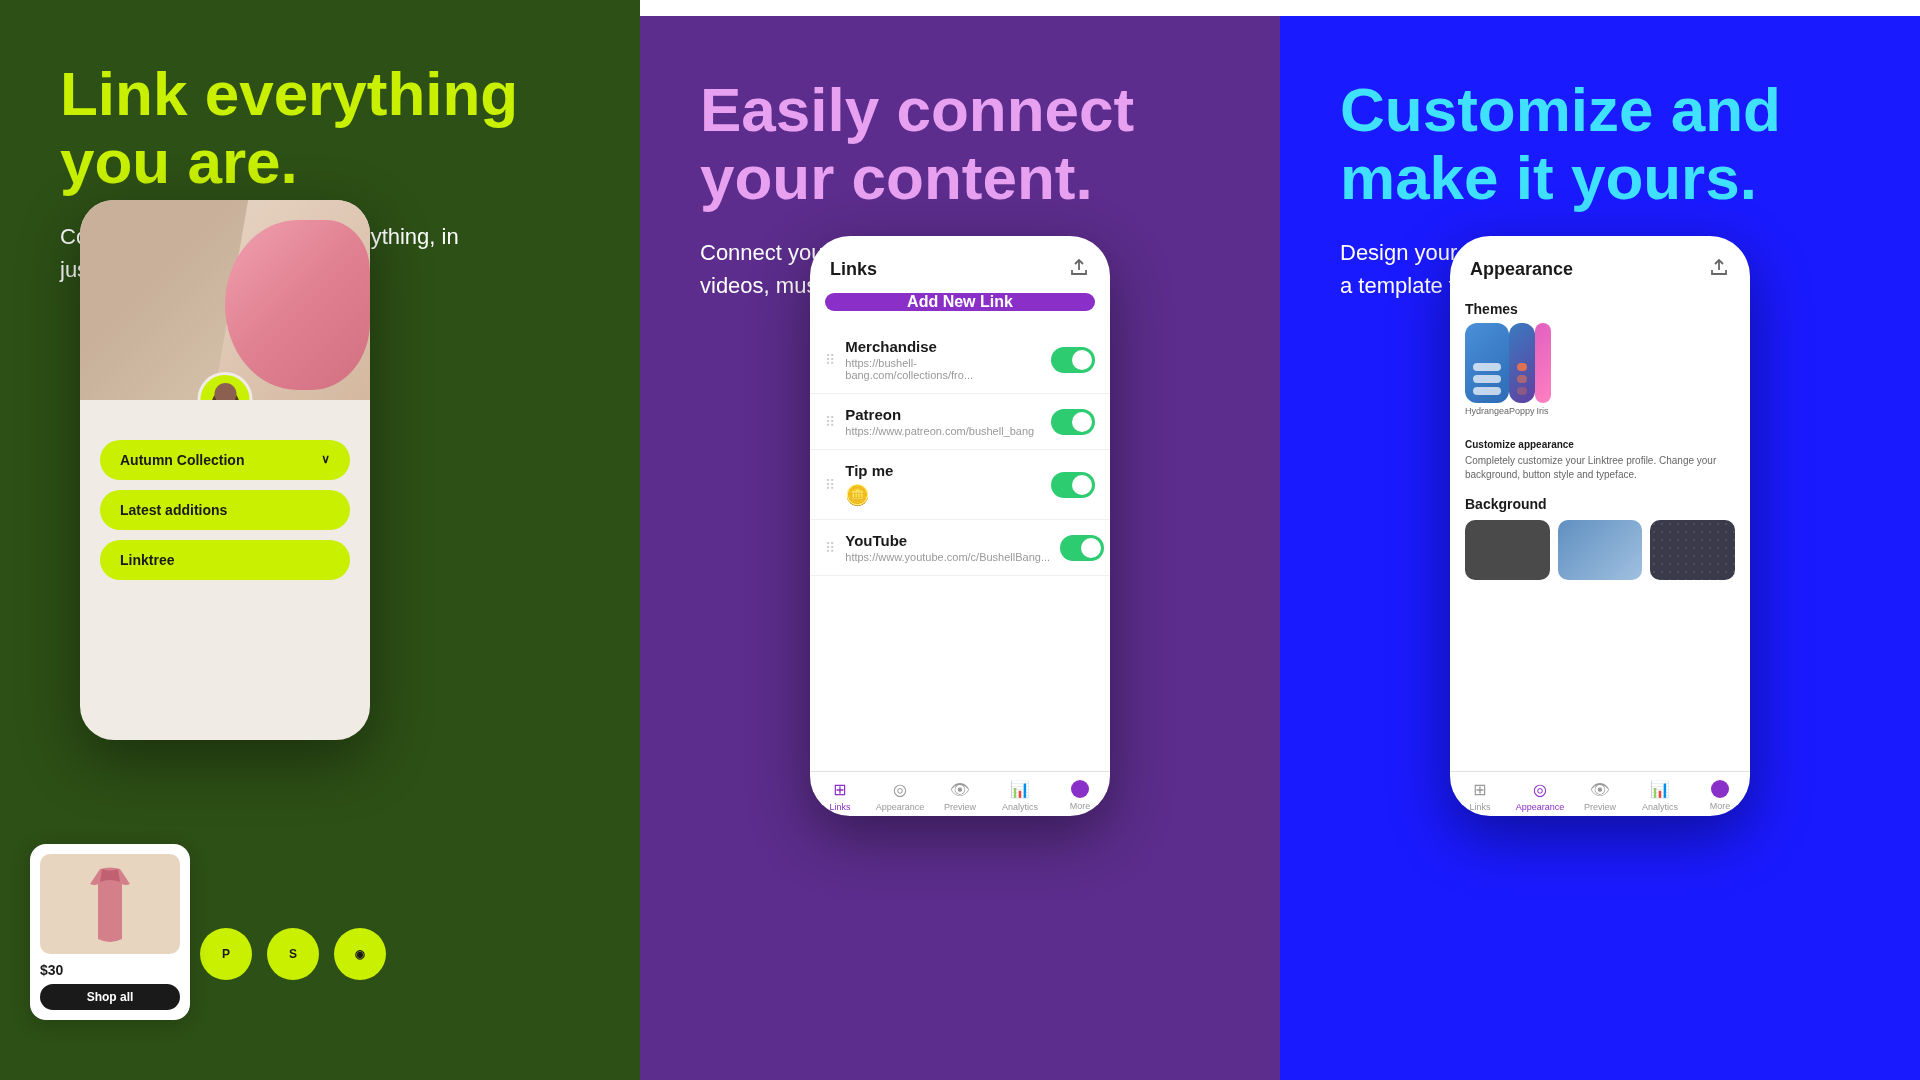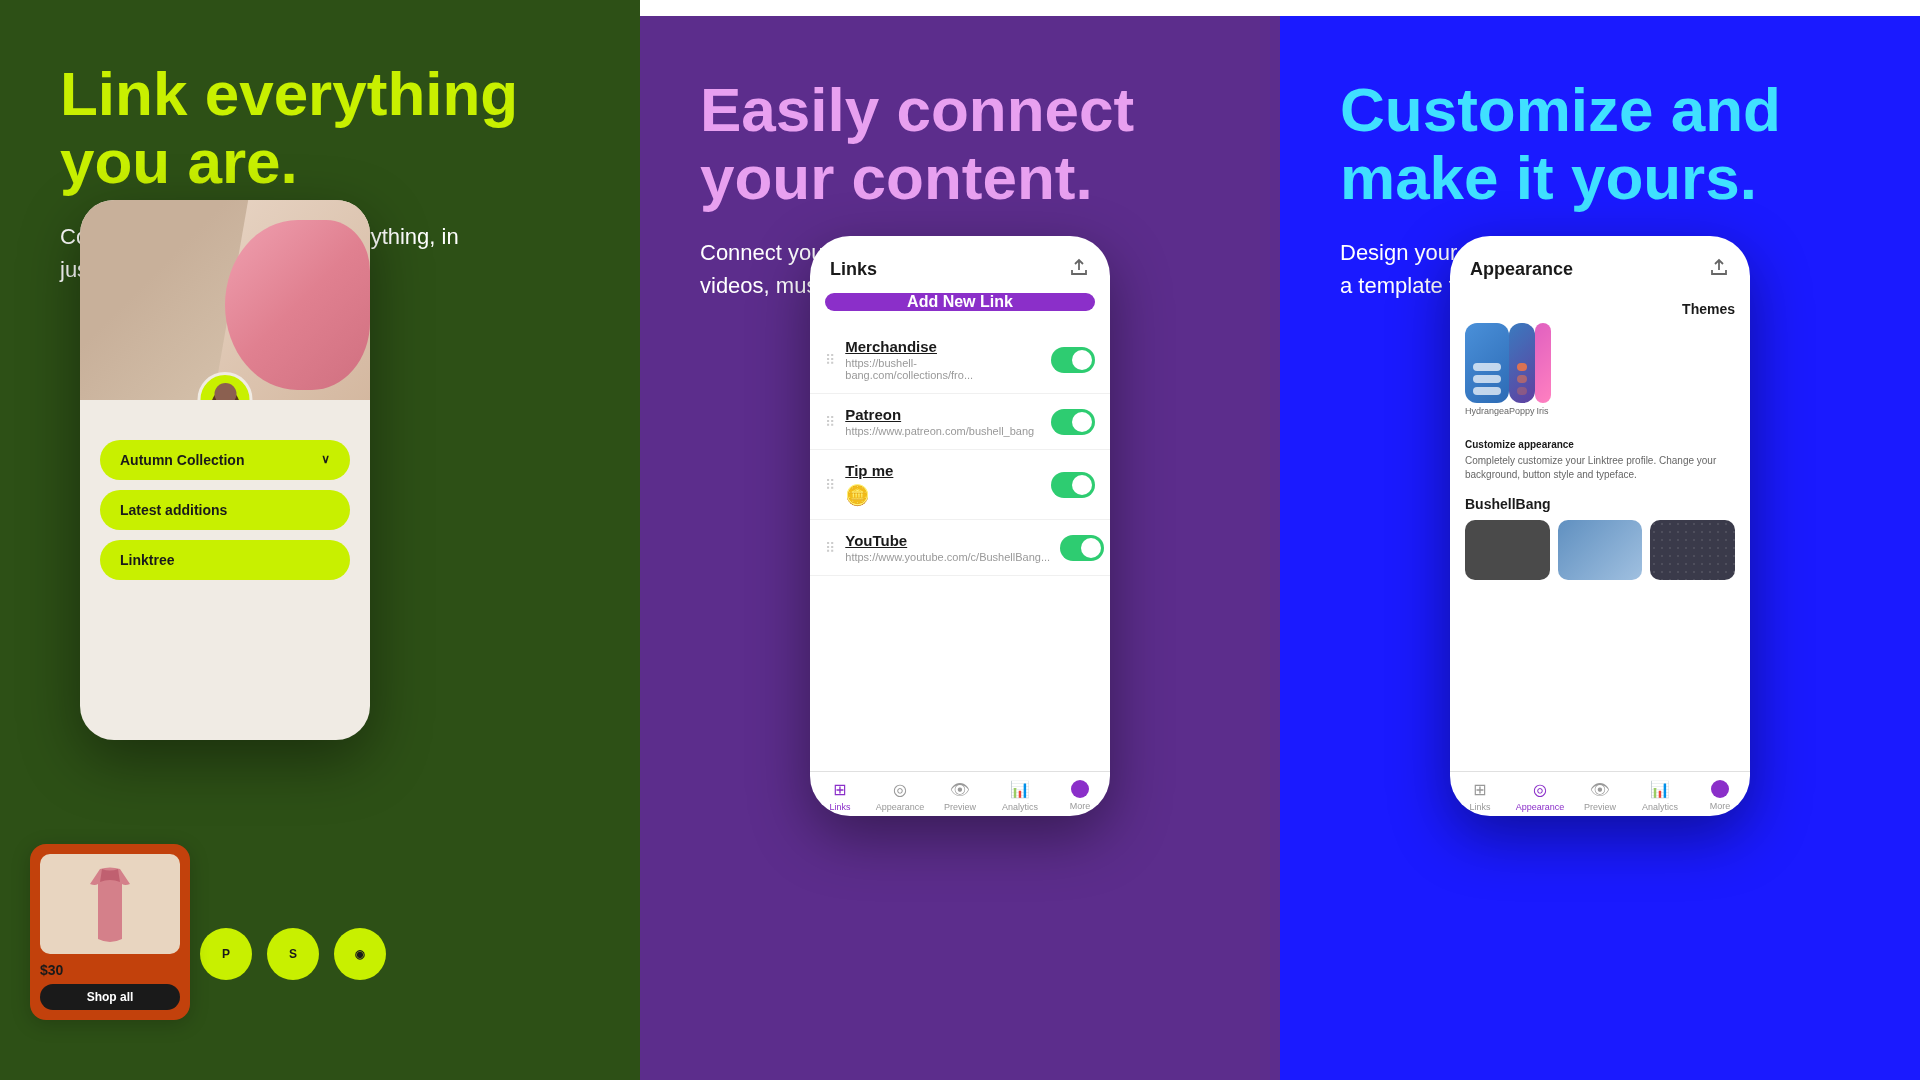--- a/index.html
+++ b/index.html
@@ -124,21 +124,21 @@
       justify-content: center;
       font-size: 22px;
     }
 
     
     .product-card {
       position: absolute;
       bottom: 60px;
       left: 30px;
       width: 160px;
-      background: #c2410c;
+      background: #ffffff;
       border-radius: 16px;
       padding: 10px;
       box-shadow: 0 4px 20px rgba(0,0,0,0.2);
     }
 
     .product-img {
       width: 100%;
       height: 100px;
       background: #e8d5c0;
       border-radius: 10px;
@@ -223,21 +223,20 @@
 
     .link-item-info {
       flex: 1;
     }
 
     .link-item-title {
       font-size: 15px;
       font-weight: 600;
       color: #1a1a1a;
       margin-bottom: 2px;
-      text-decoration: underline;
     }
 
     .link-item-url {
       font-size: 11px;
       color: #999;
     }
 
     .toggle {
       width: 44px;
       height: 26px;
@@ -321,21 +320,20 @@
       font-size: 18px;
       font-weight: 700;
       color: #1a1a1a;
     }
 
     .section-title {
       font-size: 14px;
       font-weight: 600;
       color: #1a1a1a;
       padding: 8px 15px 6px;
-      text-align: right;
     }
 
     .themes-row {
       display: flex;
       padding: 0 15px 12px;
     }
 
     .theme-card {
       flex: 1;
       border-radius: 12px;
@@ -664,21 +662,21 @@
         <div class="theme-name">Iris</div>
       </div>
     </div>
 
     <div class="customize-section">
       <div class="customize-title">Customize appearance</div>
       <div class="customize-desc">Completely customize your Linktree profile. Change your background, button style and typeface.</div>
     </div>
 
     <div class="bg-section">
-      <div class="bg-title">BushellBang</div>
+      <div class="bg-title">Background</div>
       <div class="bg-row">
         <div class="bg-card bg-1"></div>
         <div class="bg-card bg-2"></div>
         <div class="bg-card bg-3"></div>
       </div>
     </div>
 
     <div class="phone-2-nav">
       <div class="nav-item">
         <span class="nav-icon">⊞</span>

